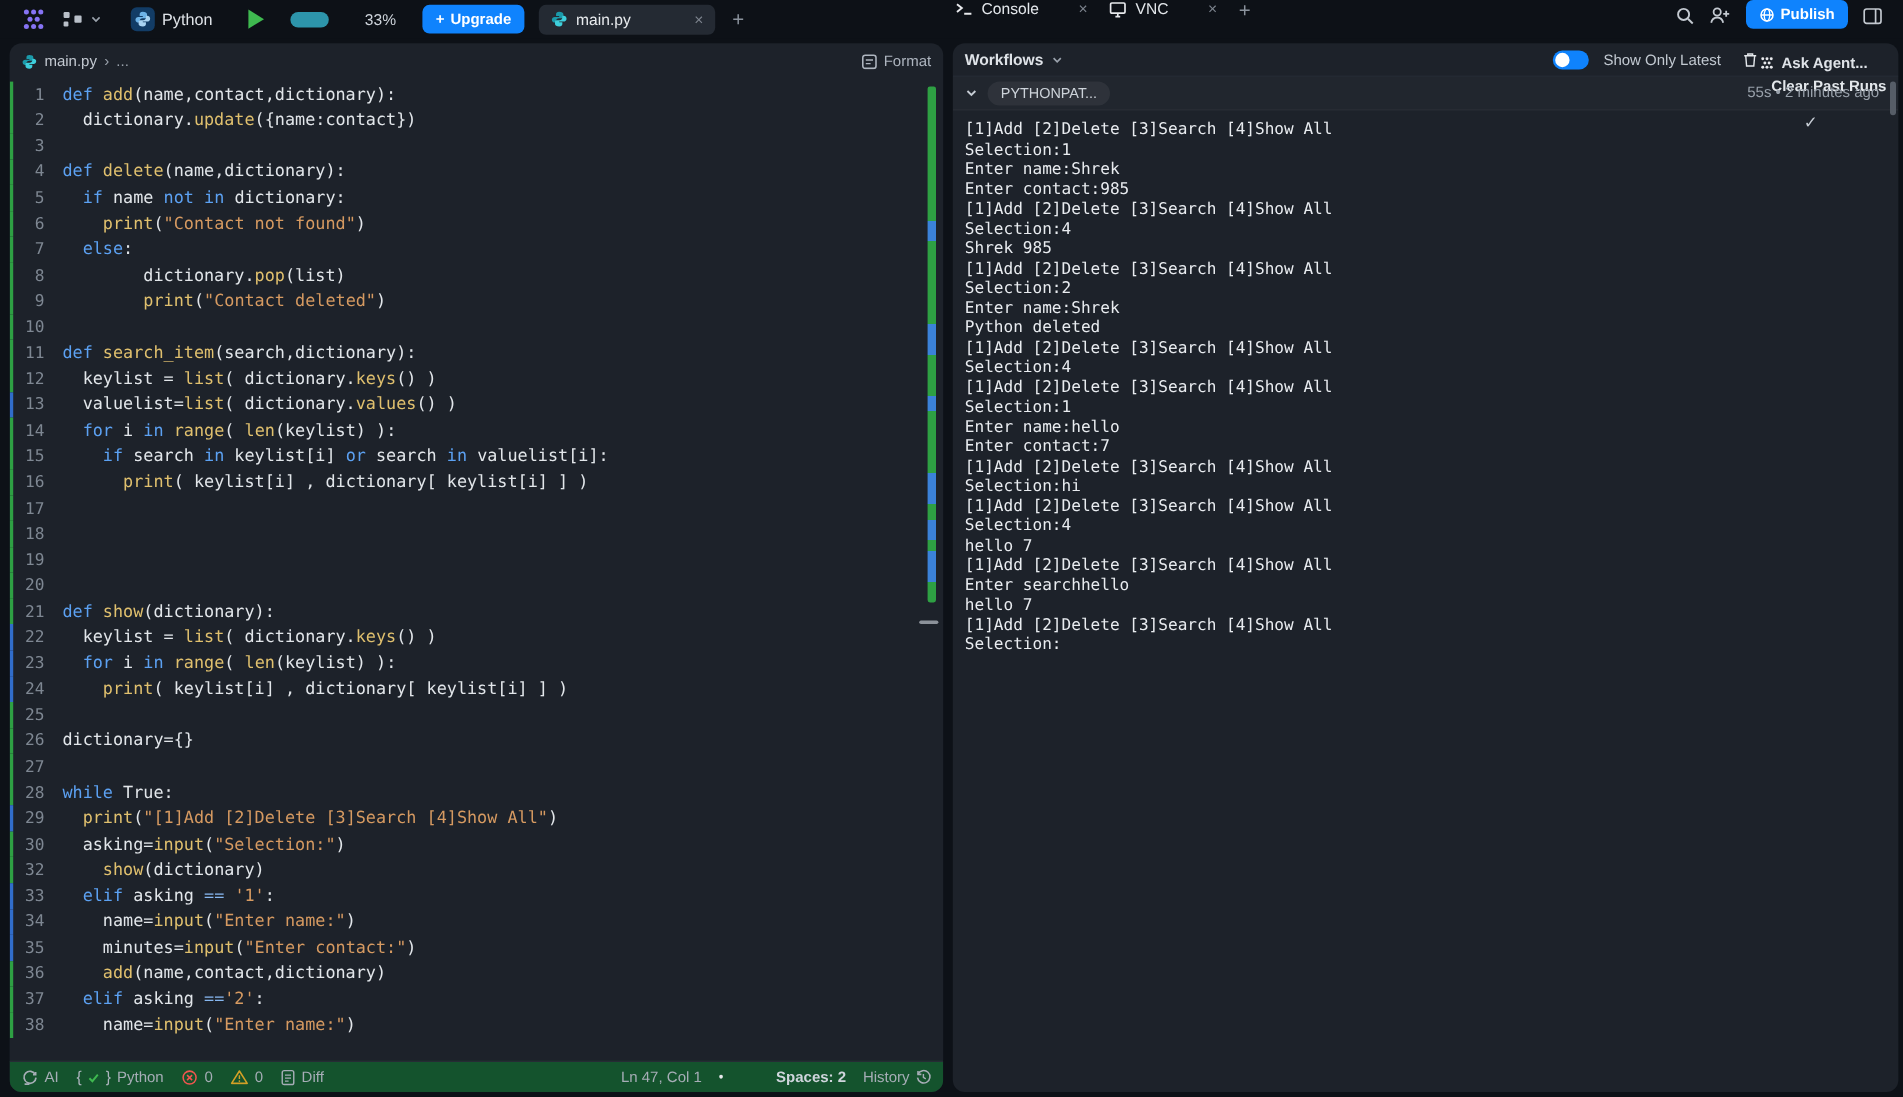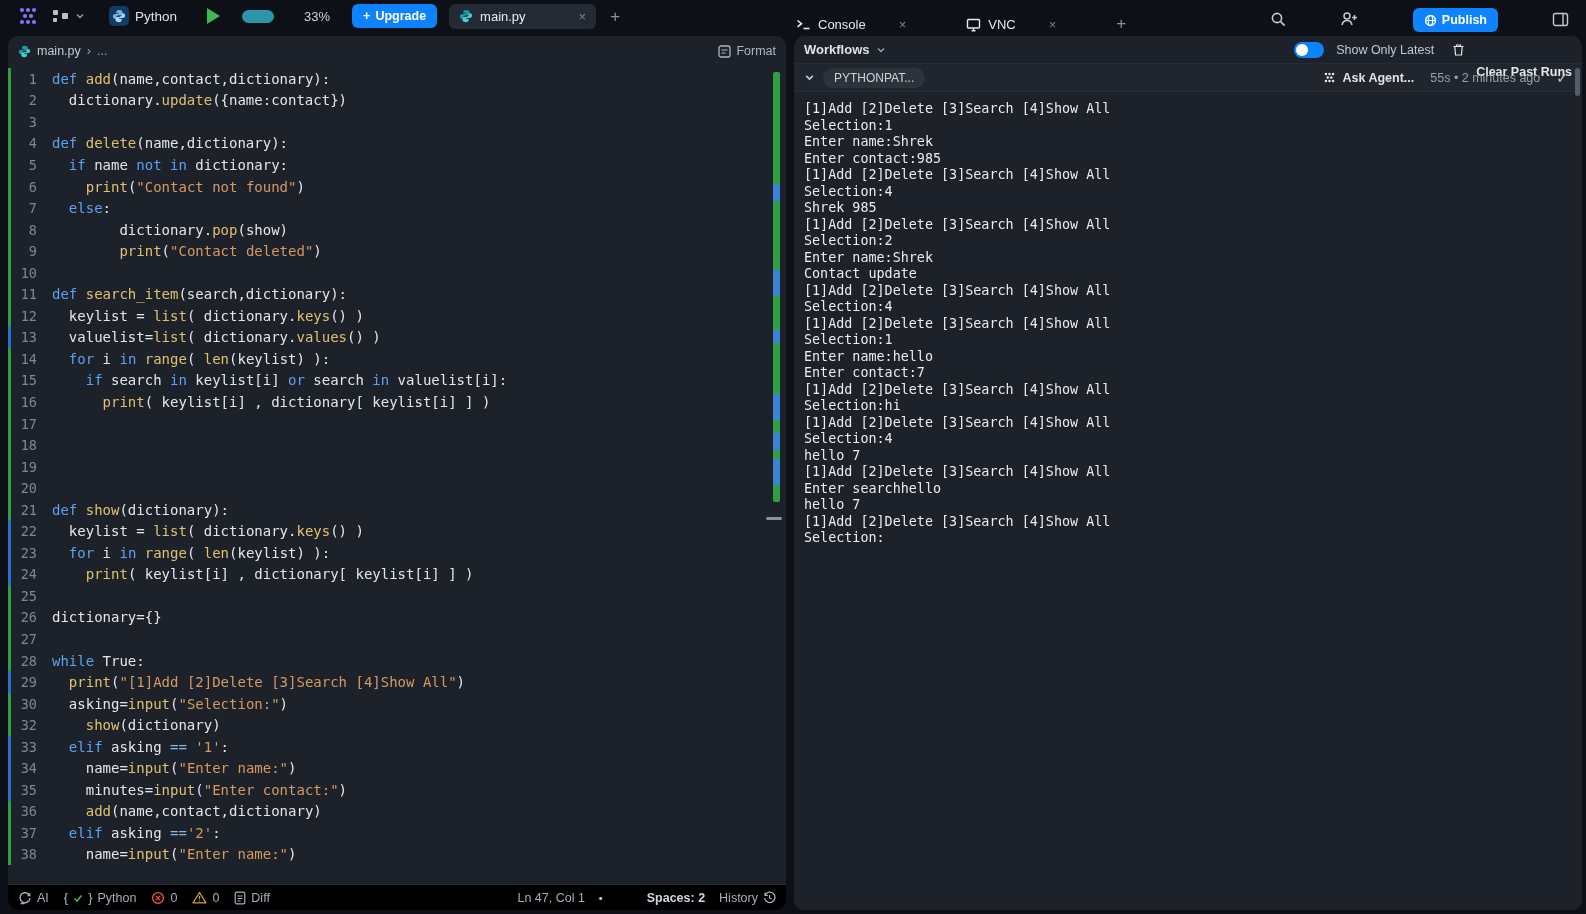--- a/index.html
+++ b/index.html
@@ -2,21 +2,21 @@
 <html><head>
 <meta charset="utf-8">
 <style>
   * { margin:0; padding:0; box-sizing:border-box; }
   html,body { width:1586px; height:914px; overflow:hidden; }
   body { background:#0d1117; font-family:"Liberation Sans",sans-serif; color:#dde2e8; font-size:13px; }
 
   
   .topbar { height:32px; display:flex; align-items:stretch; background:#0d1117; }
   .tb-left { width:786px; display:flex; align-items:center; padding-left:14px; flex-shrink:0; }
-  .tb-right { flex:1; display:flex; align-items:flex-end; padding:0 12px 0 6px;gap:42px; }
+  .tb-right { flex:1; display:flex; align-items:flex-start; padding:0 12px 0 6px; }
   .tb-item { display:flex; align-items:center; gap:6px; color:#dfe3e8; }
   .chev { display:inline-flex; }
   .proj-icon { width:20px; height:20px; border-radius:5px; background:#123c66; display:flex; align-items:center; justify-content:center; }
   .play-tri { width:0; height:0; border-left:13px solid #3fb950; border-top:8px solid transparent; border-bottom:8px solid transparent; }
   .res-pill { width:32px; height:13px; border-radius:7px; background:#2d95ab; }
   .pct { color:#cdd3da; font-size:13px; }
   .btn-blue { display:flex; align-items:center; gap:5px; background:#0f83fd; color:#fff; font-weight:bold; font-size:12.5px; height:24px; padding:0 11px; border-radius:6px; cursor:pointer; }
   .file-tab { display:flex; align-items:center; gap:7px; background:#242a33; height:25px; padding:0 10px; border-radius:6px; font-size:13px; color:#e8ebee; }
   .xmark { color:#7d848e; font-size:13px; line-height:1; }
   .plus { color:#8a929c; font-size:17px; line-height:1; }
@@ -55,39 +55,39 @@
       #2ea043 0%, #2ea043 26%, #3b82d9 26%, #3b82d9 30%,
       #2ea043 30%, #2ea043 46%, #3b82d9 46%, #3b82d9 52%,
       #2ea043 52%, #2ea043 60%, #3b82d9 60%, #3b82d9 63%,
       #2ea043 63%, #2ea043 75%, #3b82d9 75%, #3b82d9 81%,
       #2ea043 81%, #2ea043 84%, #3b82d9 84%, #3b82d9 88%,
       #2ea043 88%, #2ea043 90%, #3b82d9 90%, #3b82d9 96%,
       #2ea043 96%, #2ea043 100%); }
   .drag-dash { position:absolute; top:451px; right:4px; width:16px; height:3px; border-radius:2px; background:#8b9199; }
 
   
-  .statusbar { height:26px; flex-shrink:0; background:#000000; border-top:1px solid #262c35; display:flex; align-items:center; gap:15px; padding:0 10px; font-size:12.5px; color:#a6adb6;justify-content:center; }
+  .statusbar { height:26px; flex-shrink:0; background:#14532d; border-top:1px solid #262c35; display:flex; align-items:center; gap:15px; padding:0 10px; font-size:12.5px; color:#a6adb6;justify-content:center; }
   .sb-item { display:flex; align-items:center; gap:5px; }
   .sb-right { margin-left:auto; display:flex; align-items:center; gap:14px; }
   .sb-dot { color:#e8eaed; font-size:11px; }
   .sb-bold { color:#cfd5dc; font-weight:bold;margin-left:30px; }
   .brace { color:#aeb5bf; font-size:13px; }
 
   
   .cons-head { height:28px; flex-shrink:0; display:flex; align-items:center; gap:6px; padding:0 10px; border-bottom:1px solid #262c35; }
   .cons-head .title { font-size:13px; font-weight:bold; color:#dfe3e8; }
   .cons-head .grow { flex:1; }
   .toggle { width:30px; height:16px; border-radius:9px; background:#0f83fd; position:relative; }
   .toggle .knob { position:absolute; left:2px; top:2px; width:12px; height:12px; border-radius:50%; background:#fff; }
   .cons-label { color:#c2c9d1; font-size:12.5px; margin:0 12px 0 6px; }
   .clear-label { color:#e3e7eb; font-size:12.5px; font-weight:bold;margin-top:44px; }
 
   .run-row { height:28px; flex-shrink:0; display:flex; align-items:center; gap:8px; padding:0 10px; background:rgba(255,255,255,0.02); border-bottom:1px solid rgba(255,255,255,0.04); }
   .run-pill { background:rgba(255,255,255,0.06); border-radius:12px; padding:3px 11px; font-size:12px; color:#cdd3da; }
-  .run-right { margin-left:auto; display:flex; align-items:center; gap:10px; }
+  .run-right { margin-left:auto; display:flex; align-items:center; gap:10px;flex-direction:column; }
   .ask-agent { display:flex; align-items:center; gap:6px; font-size:12.5px; font-weight:bold; color:#dfe3e8; }
   .run-meta { font-size:12.5px; color:#98a0aa; margin:0 6px; }
   .run-check { color:#c6ccd4; font-size:14px; margin-right:4px; }
 
   .cons-out { flex:1; padding:9px 10px; font-family:"DejaVu Sans Mono",monospace; font-size:13.4px; line-height:16.5px; color:#e9ecf0; }
   .cons-line { white-space:pre; }
   .cons-scroll { position:absolute; top:32px; right:2px; width:5px; height:28px; border-radius:3px; background:#565d67; }
 </style>
 </head>
 <body>
@@ -250,21 +250,21 @@
             <span class="lcode"><span class="tok-pl">    </span><span class="tok-fn">print</span><span class="tok-pl">(</span><span class="tok-str">"Contact not found"</span><span class="tok-pl">)</span></span>
           </div>
           <div class="code-row">
             <span class="gstrip"></span>
             <span class="lnum">7</span>
             <span class="lcode"><span class="tok-pl">  </span><span class="tok-kw">else</span><span class="tok-pl">:</span></span>
           </div>
           <div class="code-row">
             <span class="gstrip"></span>
             <span class="lnum">8</span>
-            <span class="lcode"><span class="tok-pl">        dictionary.</span><span class="tok-fn">pop</span><span class="tok-pl">(show)</span></span>
+            <span class="lcode"><span class="tok-pl">        dictionary.</span><span class="tok-fn">pop</span><span class="tok-pl">(list)</span></span>
           </div>
           <div class="code-row">
             <span class="gstrip"></span>
             <span class="lnum">9</span>
             <span class="lcode"><span class="tok-pl">        </span><span class="tok-fn">print</span><span class="tok-pl">(</span><span class="tok-str">"Contact deleted"</span><span class="tok-pl">)</span></span>
           </div>
           <div class="code-row">
             <span class="gstrip"></span>
             <span class="lnum">10</span>
             <span class="lcode"></span>
@@ -512,21 +512,21 @@
         <div class="cons-line">[1]Add [2]Delete [3]Search [4]Show All</div>
         <div class="cons-line">Selection:1</div>
         <div class="cons-line">Enter name:Shrek</div>
         <div class="cons-line">Enter contact:985</div>
         <div class="cons-line">[1]Add [2]Delete [3]Search [4]Show All</div>
         <div class="cons-line">Selection:4</div>
         <div class="cons-line">Shrek 985</div>
         <div class="cons-line">[1]Add [2]Delete [3]Search [4]Show All</div>
         <div class="cons-line">Selection:2</div>
         <div class="cons-line">Enter name:Shrek</div>
-        <div class="cons-line">Contact update</div>
+        <div class="cons-line">Python deleted</div>
         <div class="cons-line">[1]Add [2]Delete [3]Search [4]Show All</div>
         <div class="cons-line">Selection:4</div>
         <div class="cons-line">[1]Add [2]Delete [3]Search [4]Show All</div>
         <div class="cons-line">Selection:1</div>
         <div class="cons-line">Enter name:hello</div>
         <div class="cons-line">Enter contact:7</div>
         <div class="cons-line">[1]Add [2]Delete [3]Search [4]Show All</div>
         <div class="cons-line">Selection:hi</div>
         <div class="cons-line">[1]Add [2]Delete [3]Search [4]Show All</div>
         <div class="cons-line">Selection:4</div>

